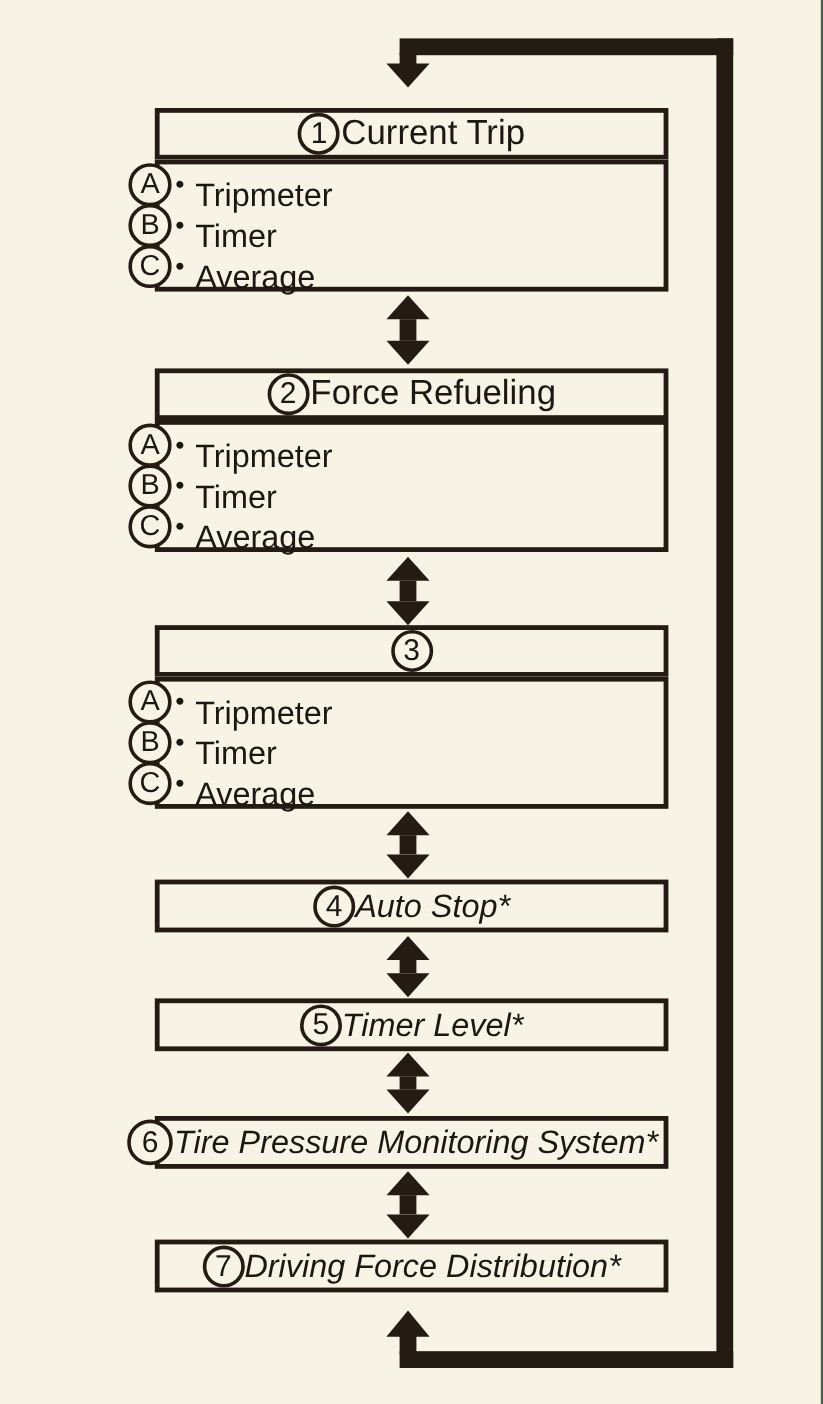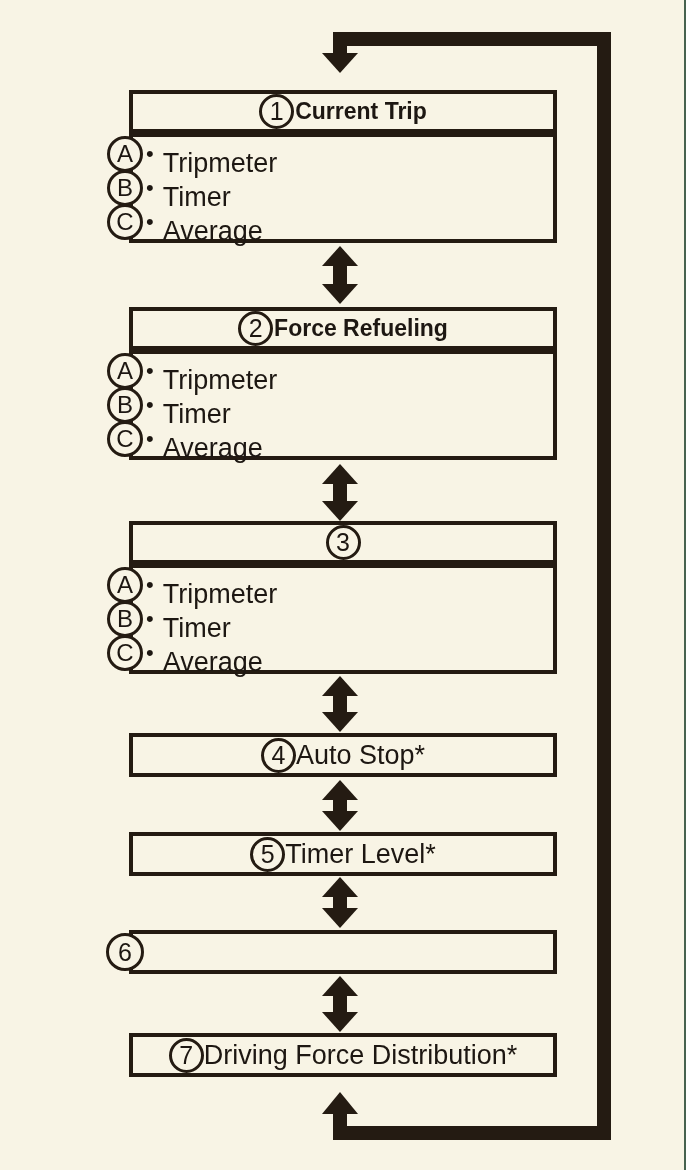--- a/index.html
+++ b/index.html
@@ -25,21 +25,21 @@
   
   .menu-box{position:absolute;left:129px;width:428px;}
   .box-header{
     width:428px;height:43px;
     border:4px solid var(--line);
     background:var(--bg);
     display:flex;align-items:center;justify-content:center;
     gap:1px;
   }
   .box-title{
-    font-size:23px;font-weight:bold;letter-spacing:0px;white-space:nowrap;
+    font-size:29px;font-weight:normal;letter-spacing:0px;white-space:nowrap;
   }
   .box-body{
     position:relative;
     width:428px;height:110px;
     border:4px solid var(--line);
     background:var(--bg);
     display:flex;flex-direction:column;justify-content:space-around;
   }
   .item-row{
     position:relative;height:34px;
@@ -48,21 +48,21 @@
   }
   .bullet{font-size:22px;margin-right:9px;line-height:1;}
   .item-text{font-size:27px;white-space:nowrap;margin-top:19px;}
 
   .single-box{
     position:absolute;left:129px;width:428px;height:44px;
     border:4px solid var(--line);
     background:var(--bg);
     display:flex;align-items:center;justify-content:center;
   }
-  .single-title{font-size:27px;white-space:nowrap;}
+  .single-title{font-size:27px;white-space:nowrap;font-style:italic;}
 
   
   .circle{
     display:flex;align-items:center;justify-content:center;
     border:3px solid var(--line);border-radius:50%;
     background:var(--bg);
     flex:0 0 auto;
     line-height:1;
   }
   .circle.num{width:35px;height:35px;font-size:25px;}
@@ -223,20 +223,21 @@
   </div>
 
   <div class="varrow" style="top:877px;height:51px;">
     <div class="tri-up"></div>
     <div class="shaft"></div>
     <div class="tri-down"></div>
   </div>
 
   <div class="single-box hang" style="top:930px;">
     <span class="circle num">6</span>
+    <span class="single-title">Tire Pressure Monitoring System*</span>
   </div>
 
   <div class="varrow" style="top:976px;height:56px;">
     <div class="tri-up"></div>
     <div class="shaft"></div>
     <div class="tri-down"></div>
   </div>
 
   <div class="single-box" style="top:1033px;">
     <span class="circle num">7</span>

